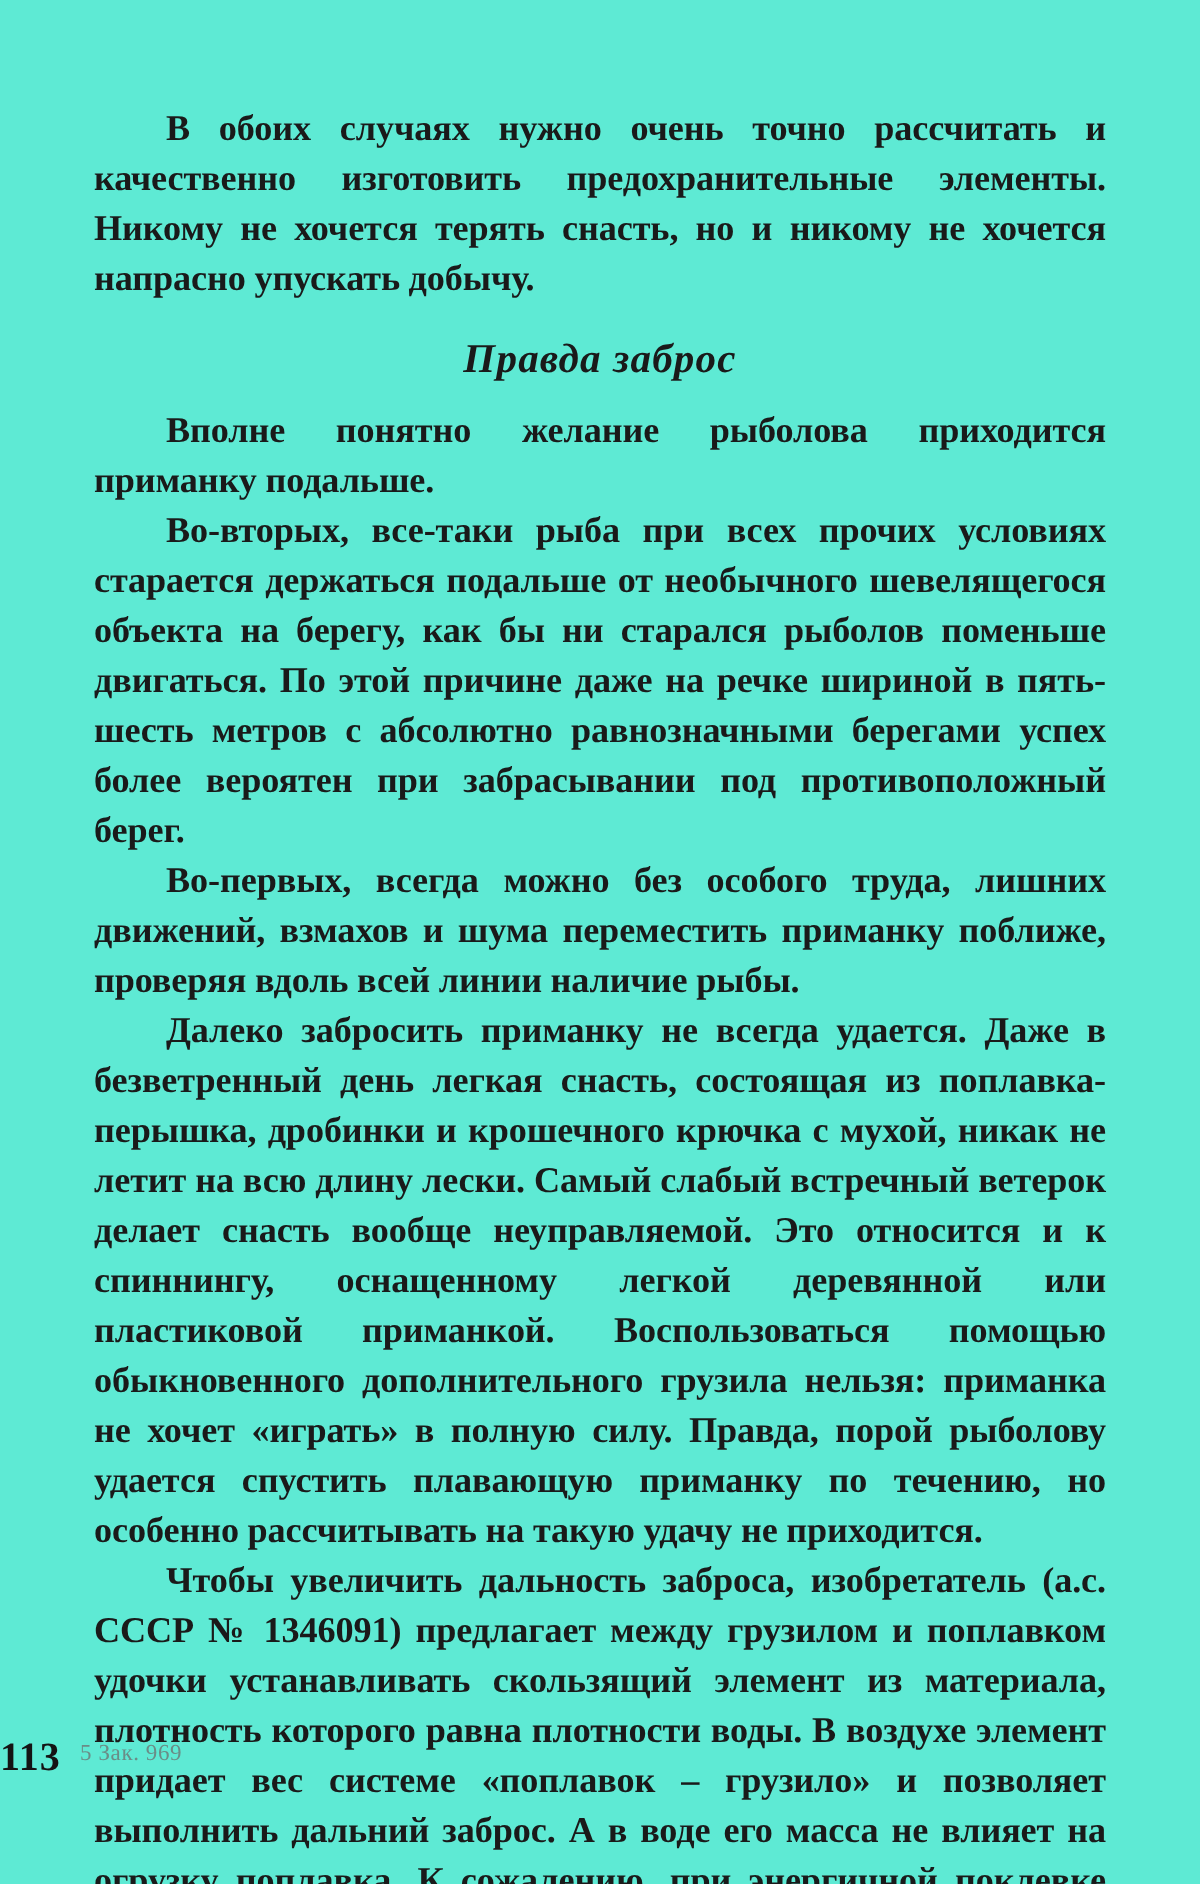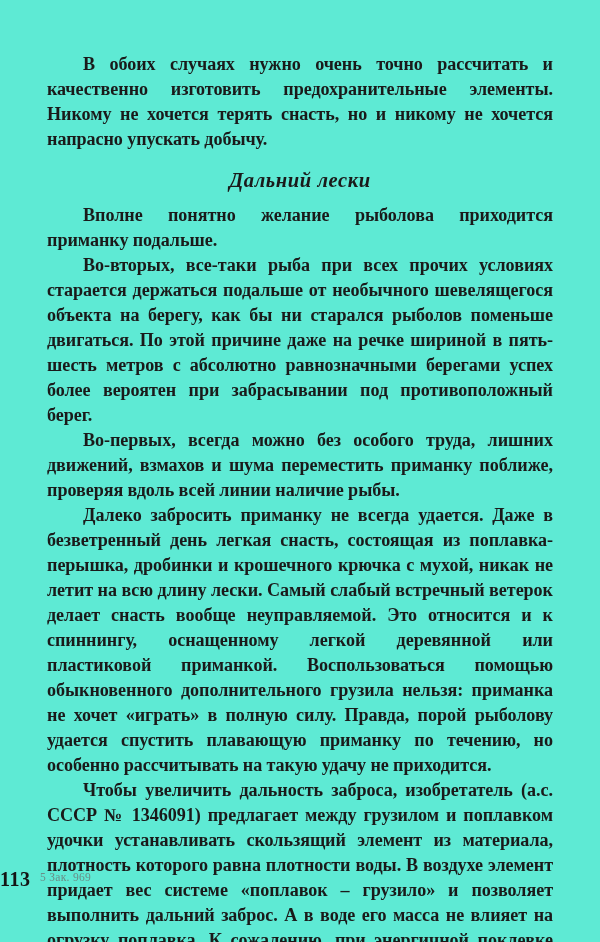--- a/index.html
+++ b/index.html
@@ -93,21 +93,21 @@
 </style>
 </head>
 <body>
 
 <div class="page">
 
   <div class="textblock">
 
     <p class="para">В обоих случаях нужно очень точно рассчитать и качественно изготовить предохранительные элементы. Никому не хочется терять снасть, но и никому не хочется напрасно упускать добычу.</p>
 
-    <h2 class="heading">Дальний лески</h2>
+    <h2 class="heading">Правда заброс</h2>
 
     <p class="para">Вполне понятно желание рыболова приходится приманку подальше.</p>
 
     <p class="para">Во-вторых, все-таки рыба при всех прочих условиях старается держаться подальше от необычного шевелящегося объекта на берегу, как бы ни старался рыболов поменьше двигаться. По этой причине даже на речке шириной в пять-шесть метров с абсолютно равнозначными берегами успех более вероятен при забрасывании под противоположный берег.</p>
 
     <p class="para">Во-первых, всегда можно без особого труда, лишних движений, взмахов и шума переместить приманку поближе, проверяя вдоль всей линии наличие рыбы.</p>
 
     <p class="para">Далеко забросить приманку не всегда удается. Даже в безветренный день легкая снасть, состоящая из поплавка-перышка, дробинки и крошечного крючка с мухой, никак не летит на всю длину лески. Самый слабый встречный ветерок делает снасть вообще неуправляемой. Это относится и к спиннингу, оснащенному легкой деревянной или пластиковой приманкой. Воспользоваться помощью обыкновенного дополнительного грузила нельзя: приманка не хочет «играть» в полную силу. Правда, порой рыболову удается спустить плавающую приманку по течению, но особенно рассчитывать на такую удачу не приходится.</p>
 
     <p class="para">Чтобы увеличить дальность заброса, изобретатель (а.с. СССР № 1346091) предлагает между грузилом и поплавком удочки устанавливать скользящий элемент из материала, плотность которого равна плотности воды. В воздухе элемент придает вес системе «поплавок – грузило» и позволяет выполнить дальний заброс. А в воде его масса не влияет на огрузку поплавка. К сожалению, при энергичной поклевке инерционная масса элемента будет создавать значительное сопротивление, отпугивая тем самым рыбу.</p>

